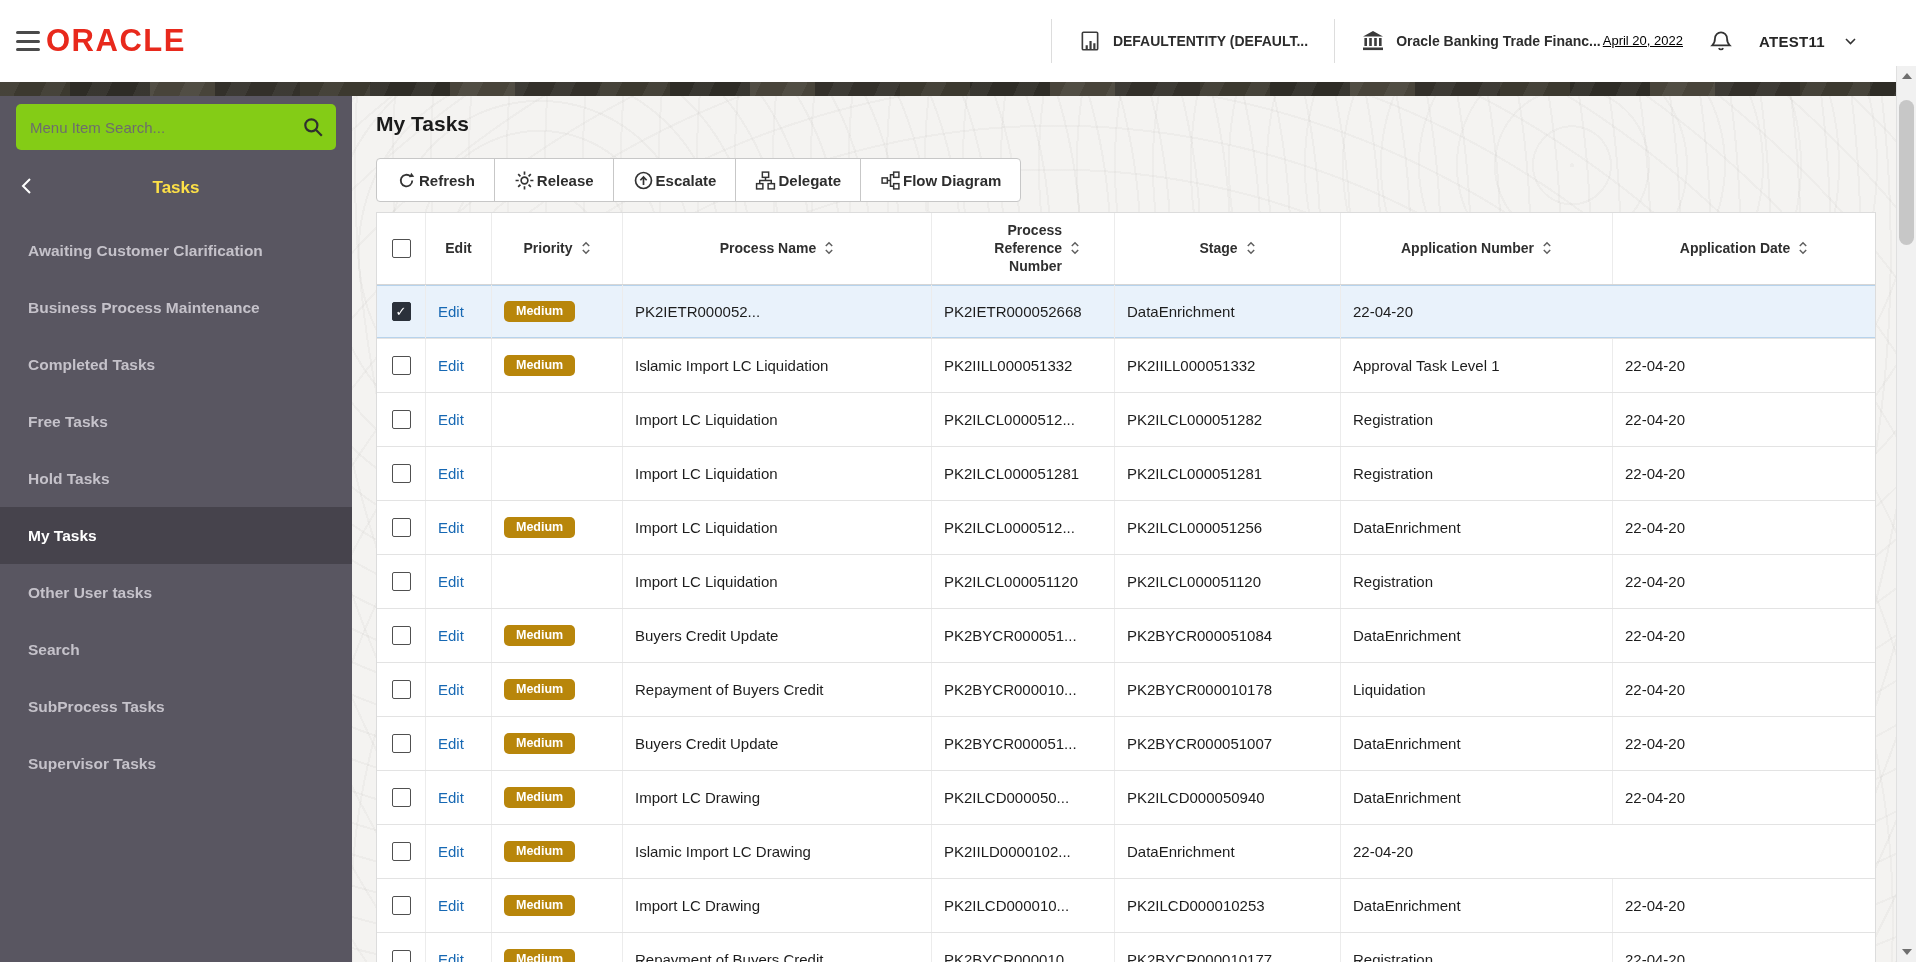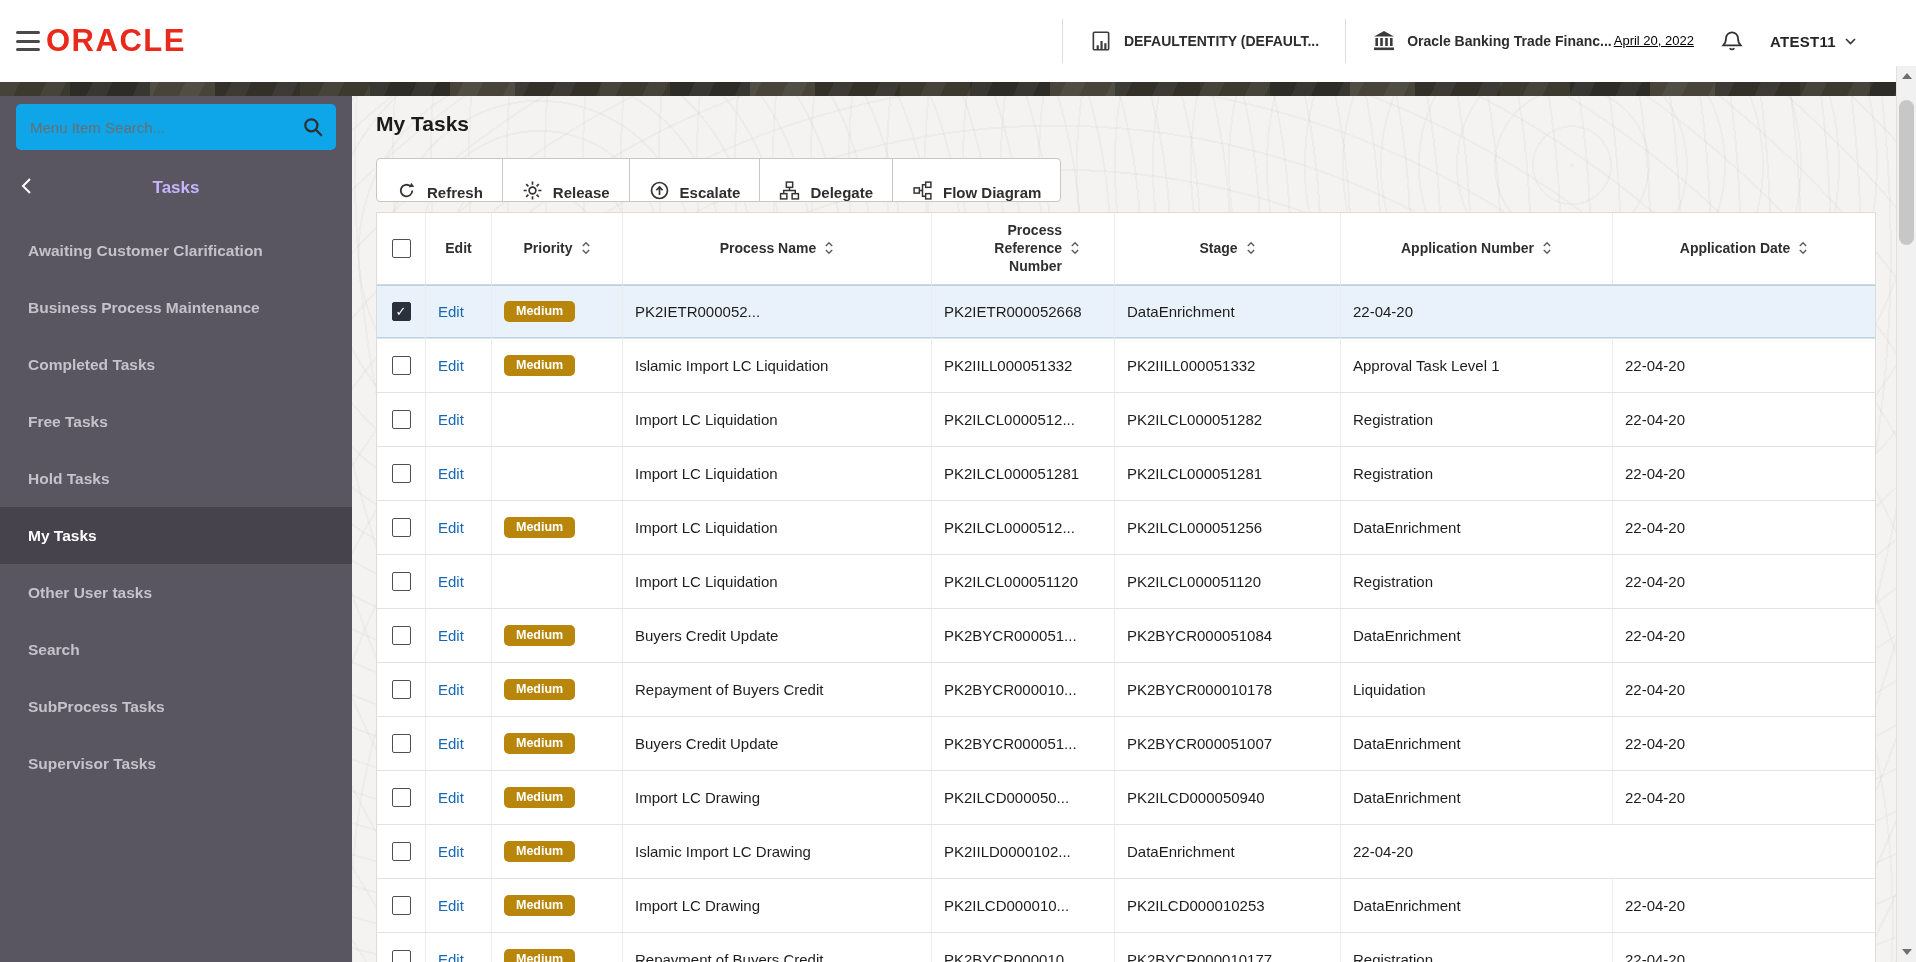--- a/index.html
+++ b/index.html
@@ -16,62 +16,62 @@
     color:var(--oracle-red,#e8291c); font-family:"Liberation Sans",sans-serif; }
   .topbar-right { margin-left:auto; display:flex; align-items:center; gap:26px; }
   .hdr-group { display:flex; align-items:center; gap:11px; cursor:pointer; }
   .hdr-ic { width:24px; height:24px; flex-shrink:0; }
   .entity-label { font-size:14px; font-weight:600; color:#2d2d2d; }
   .bank-lines { display:flex; flex-direction:row; gap:2px; }
   .bank-name { font-size:14px; font-weight:600; color:#2d2d2d; }
   .bank-date { font-size:13px; color:#000000;text-decoration:underline; }
   .vdiv { width:1px; height:44px; background:#ddd; }
   .bell-btn { border:none; background:transparent; cursor:pointer; display:flex; align-items:center; }
-  .user-menu { display:flex; align-items:center; gap:9px; cursor:pointer; padding-right:34px; }
+  .user-menu { display:flex; align-items:center; gap:20px; cursor:pointer; padding-right:34px; }
   .user-name { font-size:15px; font-weight:600; color:#262626; letter-spacing:.3px; }
 
   
   .banner { height:14px;
     background:
       repeating-linear-gradient(115deg, rgba(255,255,255,0.05) 0 18px, rgba(0,0,0,0) 18px 42px),
       repeating-linear-gradient(90deg, #3c392f 0 70px, #2e2c26 70px 150px, #48443a 150px 215px, #33302a 215px 300px);
   }
 
   
   .content { display:flex; height:866px; overflow:hidden; }
 
   
   .sidebar { width:352px; flex-shrink:0; background:var(--sidebar-bg,#595661);
     display:flex; flex-direction:column; overflow:hidden; }
   .search-wrap { margin:8px 16px 0 16px; position:relative; }
-  .search-wrap input { width:100%; height:46px; border:none; border-radius:5px; background:#0ea5e9;
+  .search-wrap input { width:100%; height:46px; border:none; border-radius:5px; background:#84cc16;
     padding:0 46px 0 14px; font-size:15px; color:#333; outline:none;
     font-family:"Liberation Sans",sans-serif; }
   .search-wrap input::placeholder { color:#6d6d6d; }
   .search-ic { position:absolute; right:12px; top:12px; }
   .side-head { position:relative; margin-top:16px; height:44px; display:flex; align-items:center; justify-content:center; }
   .side-back { position:absolute; left:20px; top:10px; background:transparent; border:none; cursor:pointer; }
-  .side-title { font-size:17px; font-weight:700; color:#c4b5fd; }
+  .side-title { font-size:17px; font-weight:700; color:#fde047; }
   .side-nav { margin-top:12px; display:flex; flex-direction:column; }
   .side-item { height:57px; display:flex; align-items:center; padding-left:28px;
     font-size:15.5px; font-weight:600; color:var(--sidebar-text,#c5c2ca); cursor:pointer; }
   .side-item.active { background:var(--sidebar-active-bg,#46434c); color:#fff; }
 
   
   .main { flex:1; padding:0 40px 0 12px; overflow:hidden; position:relative;
     background-color:#f4f3f1;
     background-image:
       repeating-radial-gradient(circle at 12% 18%, rgba(120,115,110,0.055) 0 2px, rgba(0,0,0,0) 2px 30px),
       repeating-radial-gradient(circle at 78% 8%, rgba(120,115,110,0.05) 0 2px, rgba(0,0,0,0) 2px 38px),
       repeating-radial-gradient(circle at 45% 95%, rgba(120,115,110,0.05) 0 2px, rgba(0,0,0,0) 2px 44px);
   }
   .page-title { margin:16px 0 0 12px; font-size:21px; font-weight:700; color:#1b1b1b; }
 
   .toolbar { display:flex; margin:22px 0 0 12px; }
-  .tool-btn { display:flex; align-items:flex-end; gap:10px; height:44px; padding:0 19px;
+  .tool-btn { display:flex; align-items:center; gap:2px; height:44px; padding:0 19px;
     background:#fff; border:1px solid #c7c7c7; margin-left:-1px; cursor:pointer;
     font-size:15px; font-weight:600; color:#2e2e2e; font-family:"Liberation Sans",sans-serif; }
   .tool-btn:first-child { margin-left:0; border-radius:4px 0 0 4px; }
   .tool-btn:last-child { border-radius:0 4px 4px 0; }
   .tool-ic { width:21px; height:21px; color:#333; }
 
   
   .table { margin:10px 0 0 12px; background:#fff; border:1px solid #dcdcdc; }
   .trgrid { display:grid; grid-template-columns:49px 66px 131px 309px 183px 226px 272px 1fr; }
   .thead { min-height:66px; border-bottom:1px solid #d6d6d6; background:#fff; }

